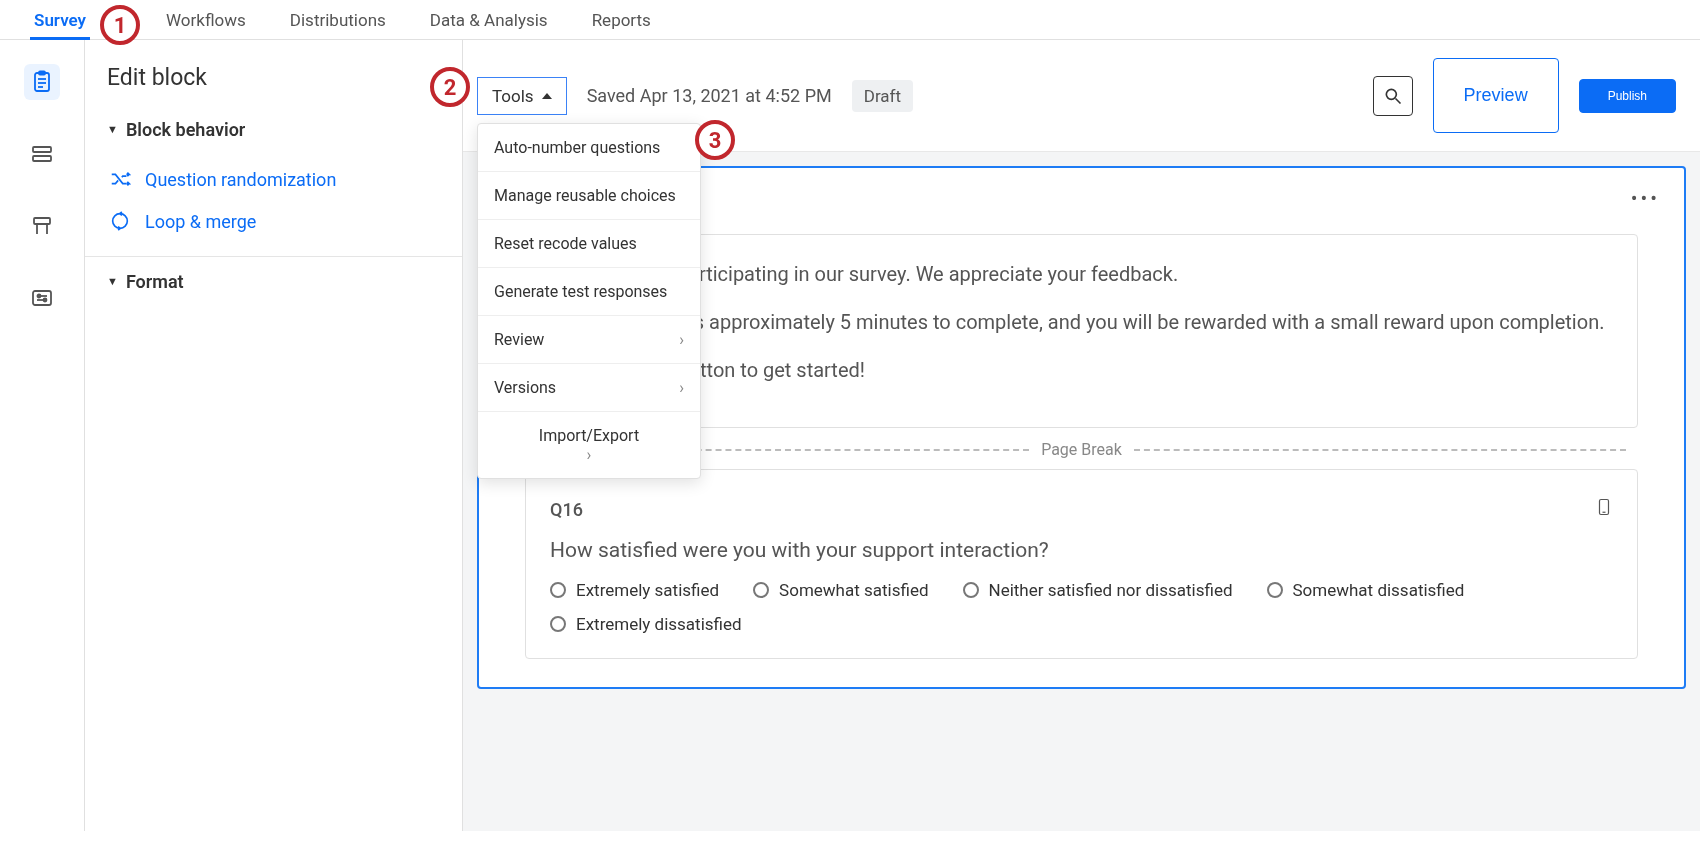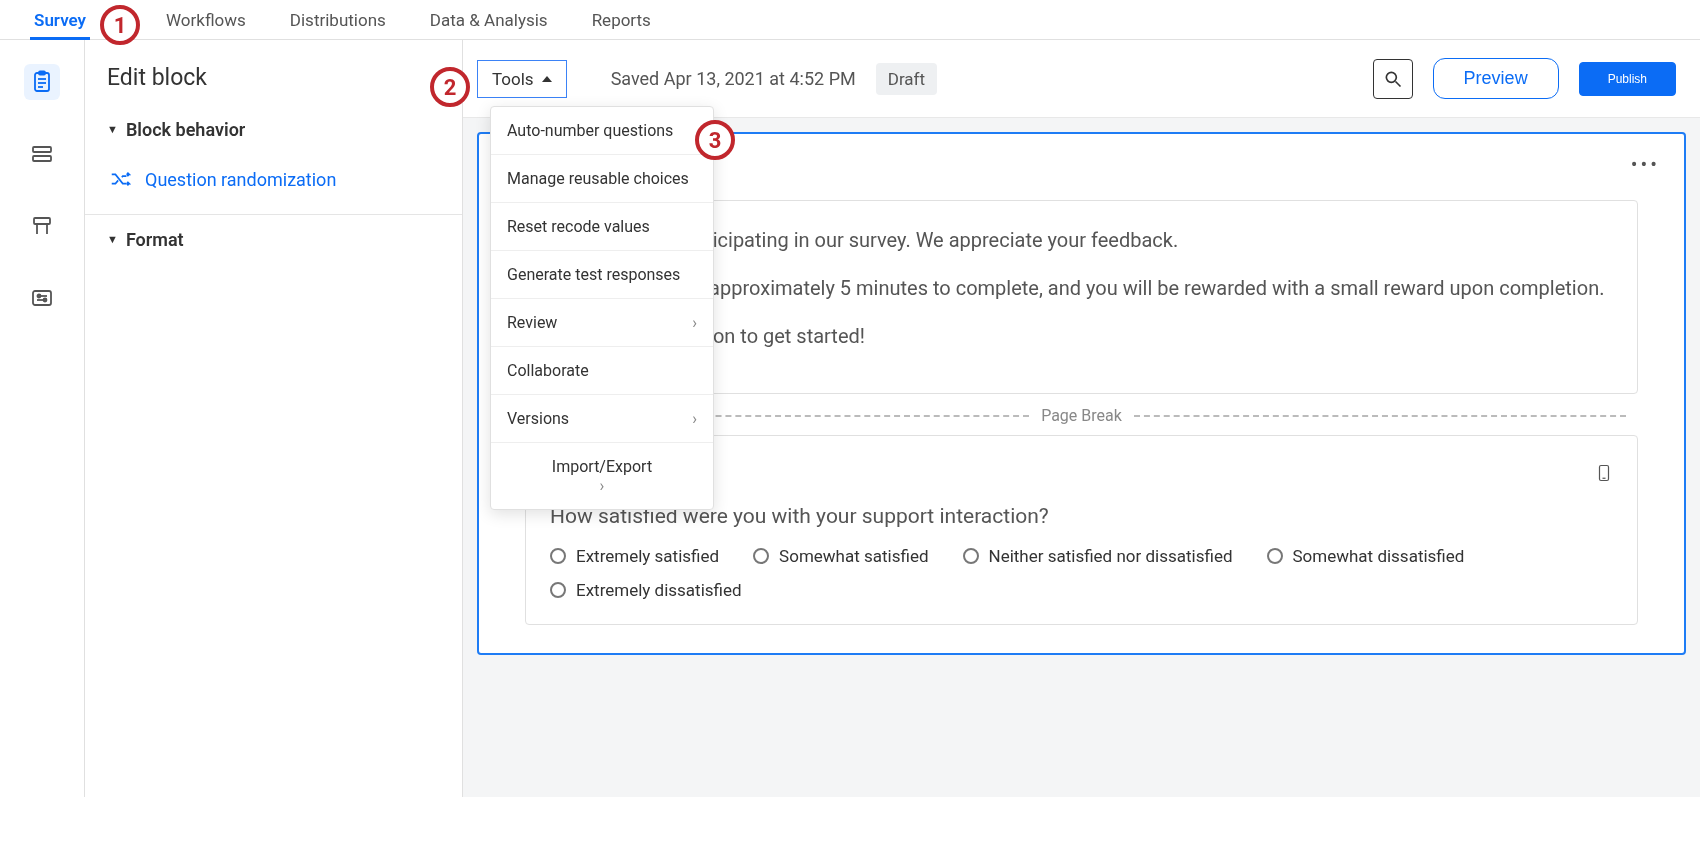--- a/index.html
+++ b/index.html
@@ -22,30 +22,30 @@
   .section-hdr { display:flex; align-items:center; gap:8px; font-size:18px; font-weight:600; color:#333; margin-bottom:18px; padding-left:4px; cursor:pointer;}
   .section-hdr .tri { font-size:11px; }
   .action { display:flex; align-items:center; gap:14px; color:#0b6cf5; font-size:18px; padding:10px 6px; cursor:pointer;}
   .action svg { width:22px; height:22px; stroke:#0b6cf5; fill:none; stroke-width:1.8;}
   .sep { height:1px; background:#e5e5e5; margin:14px -18px;}
   
   .main { flex:1; position:relative; }
   .toolbar { display:flex; align-items:center; padding:18px 24px 18px 0; gap:20px;}
   .tools-btn { border:1px solid #3b82f6; border-radius:0; padding:8px 14px; display:flex; align-items:center; gap:8px; cursor:pointer; color:#333; background:#fff; font-size:17px;}
   .tools-btn .chev-up { width:0;height:0;border-left:5px solid transparent;border-right:5px solid transparent;border-bottom:6px solid #333;}
-  .saved { color:#555; font-size:18px;margin-left:24px;}
+  .saved { color:#555; font-size:18px;}
   .draft { background:#eef0f2; color:#555; padding:6px 12px; border-radius:4px; font-size:17px;}
   .spacer { flex:1;}
   .iconbtn { width:40px; height:40px; border:1px solid #333; border-radius:4px; display:flex; align-items:center; justify-content:center; cursor:pointer;}
   .iconbtn svg { width:20px; height:20px; stroke:#333; fill:none; stroke-width:2;}
-  .preview-btn { border:1px solid #0b6cf5; color:#0b6cf5; background:#fff; padding:9px 30px; border-radius:12px; font-size:18px; cursor:pointer;}
+  .preview-btn { border:1px solid #0b6cf5; color:#0b6cf5; background:#fff; padding:26px 30px; border-radius:4px; font-size:18px; cursor:pointer;}
   .publish-btn { border:1px solid #0b6cf5; color:#fff; background:#0b6cf5; padding:9px 28px; border-radius:4px; font-size:12px; cursor:pointer;}
   
   .tools-wrap { position:relative; margin-left:14px;}
-  .dropdown { position:absolute; top:46px; left:13px; width:224px; background:#fff; border:1px solid #e0e0e0; border-radius:4px; box-shadow:0 4px 16px rgba(0,0,0,0.12); z-index:20;}
+  .dropdown { position:absolute; top:46px; left:0; width:224px; background:#fff; border:1px solid #e0e0e0; border-radius:4px; box-shadow:0 4px 16px rgba(0,0,0,0.12); z-index:20;}
   .dd-item { padding:14px 16px; font-size:16px; color:#333; border-bottom:1px solid #eee; cursor:pointer; display:flex; align-items:center; justify-content:space-between;}
   .dd-item:last-child { border-bottom:none;flex-direction:column;}
   .dd-item .chev { color:#888;}
   
   .canvas-wrap { background:#f4f5f6; border-top:1px solid #e8e8e8; padding:14px; min-height:680px;}
   .block { background:#fff; border:2px solid #1e7cf5; border-radius:4px; padding:30px 16px 16px 16px; position:relative;}
   .block-dots { position:absolute; top:18px; right:24px; color:#555; font-size:20px; letter-spacing:3px; cursor:pointer;}
   .qcard { background:#fff; border:1px solid #e0e0e0; border-radius:4px; padding:24px; margin:0 30px 12px 30px;}
   .qtxt { color:#555; font-size:20px; line-height:1.5; }
   .qtxt p { margin-bottom:18px;}
@@ -124,20 +124,28 @@
     <div class="action">
       <svg viewBox="0 0 24 24">
           <path d="M3 7h4l8 10h4"></path>
           <path d="M19 17l3 0 -2 -2 M22 17l-2 2"></path>
           <path d="M3 17h4l3-3.5"></path>
           <path d="M14 10l1-1.2 4 0"></path>
           <path d="M19 7l3 0 -2 -2 M22 7l-2 2"></path>
         </svg>
       <span>Question randomization</span>
     </div>
+    <div class="action">
+      <svg viewBox="0 0 24 24">
+          <circle cx="12" cy="12" r="8"></circle>
+          <path d="M12 4 l2 -2 M12 4 l2 2"></path>
+          <path d="M12 20 l-2 -2 M12 20 l-2 2"></path>
+        </svg>
+      <span>Loop &amp; merge</span>
+    </div>
     <div class="sep"></div>
     <div class="section-hdr">
       <span class="tri">▼</span>
       <span>Format</span>
     </div>
   </div>
 
   <div class="main">
     <div class="toolbar">
       <div class="tools-wrap">
@@ -154,23 +162,20 @@
             </div>
           <div class="dd-item">
               <span>Reset recode values</span>
             </div>
           <div class="dd-item">
               <span>Generate test responses</span>
             </div>
           <div class="dd-item">
               <span>Review</span>
               <span class="chev">›</span>
-            </div>
-          <div class="dd-item">
-              <span>Collaborate</span>
             </div>
           <div class="dd-item">
               <span>Versions</span>
               <span class="chev">›</span>
             </div>
           <div class="dd-item">
               <span>Import/Export</span>
               <span class="chev">›</span>
             </div>
         </div>

